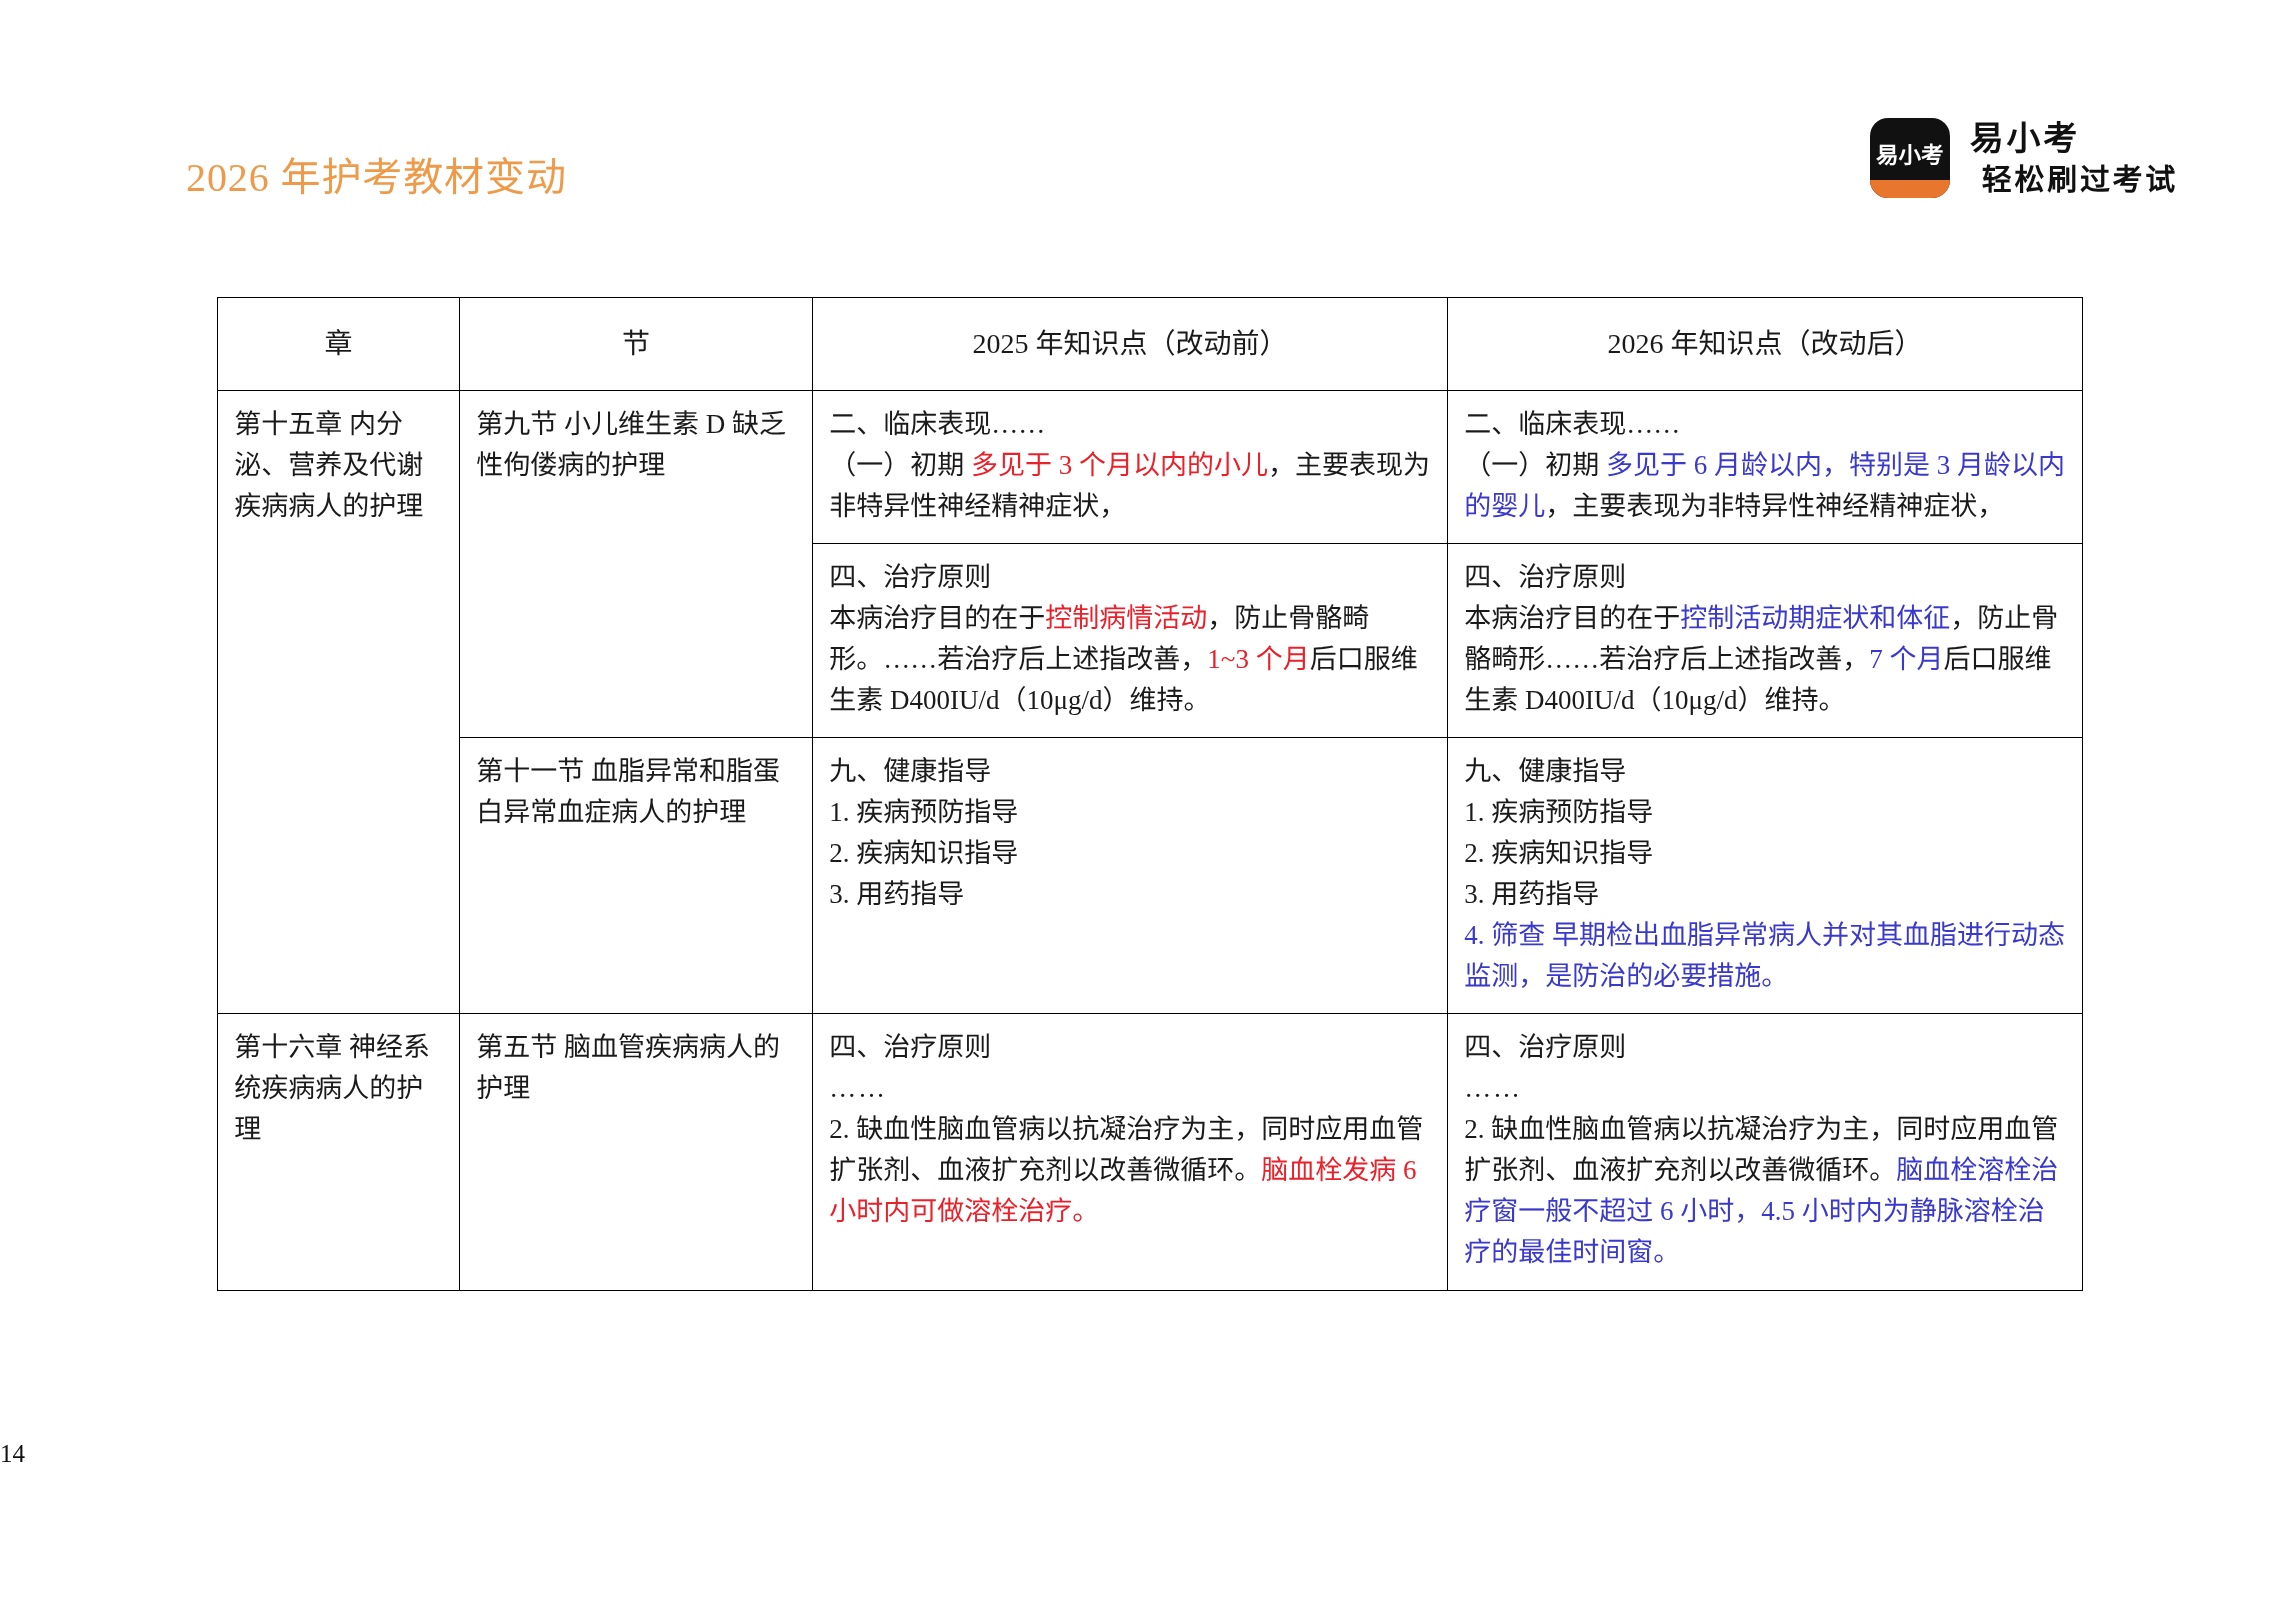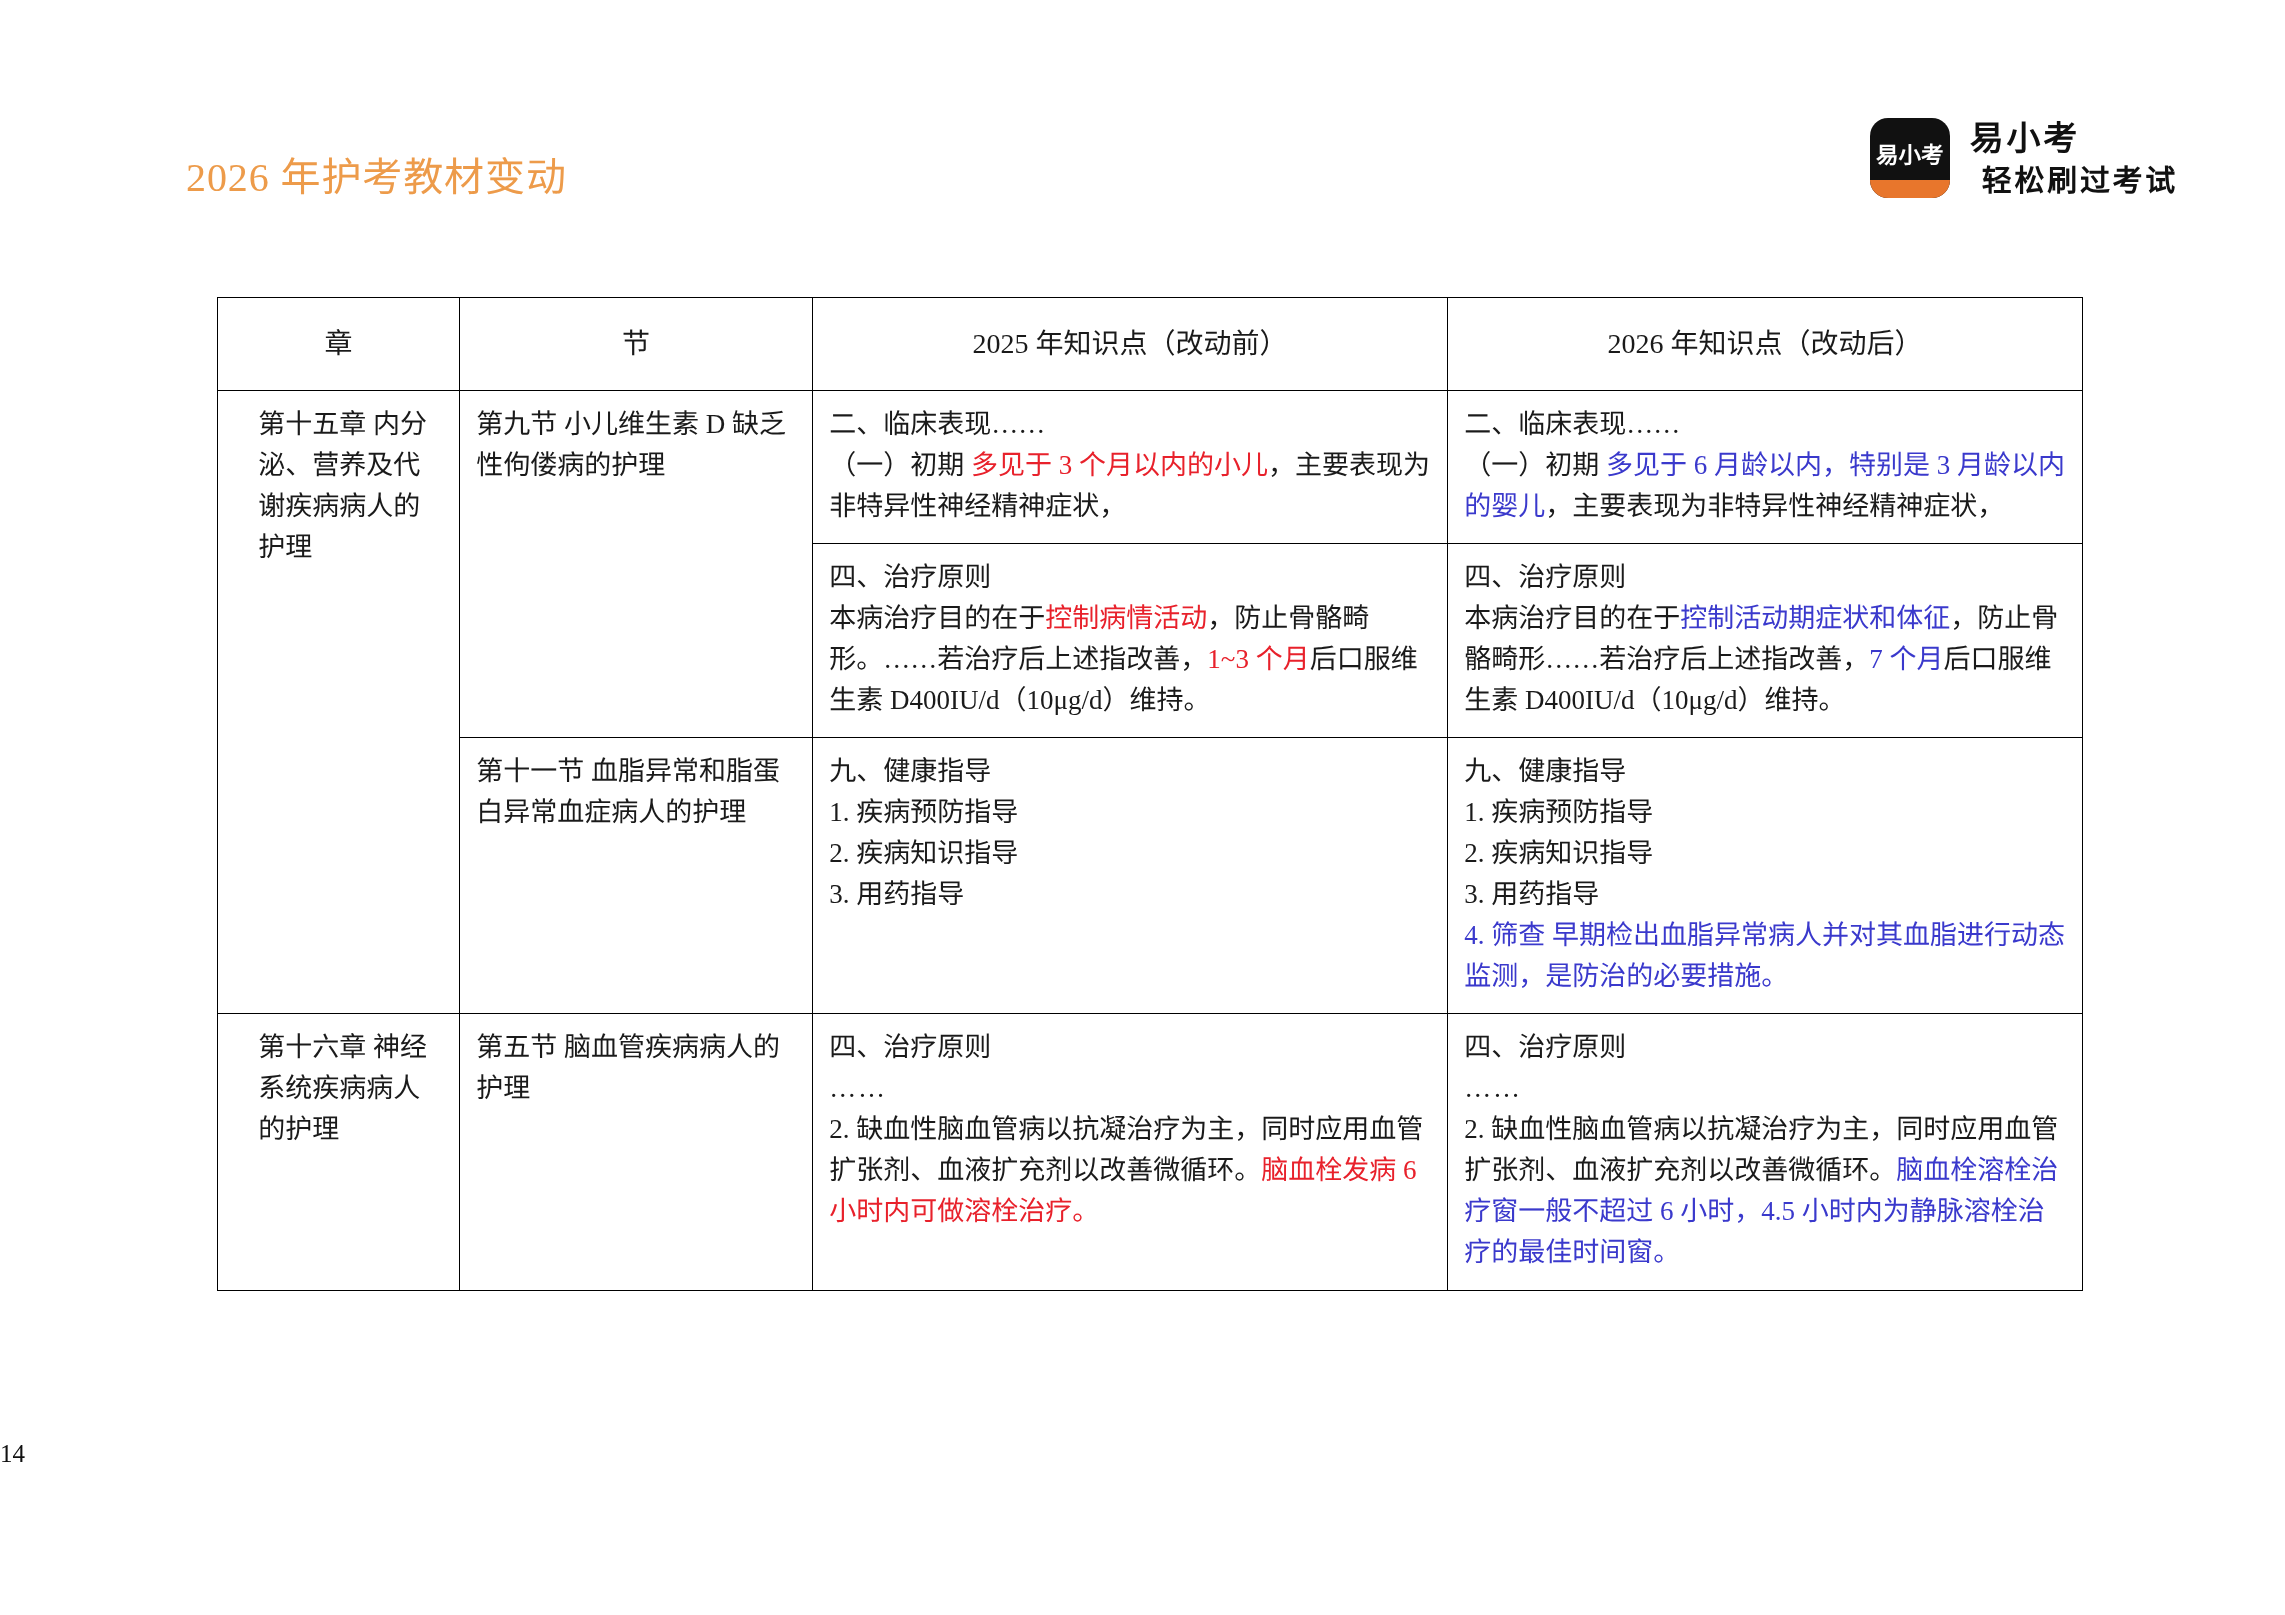--- a/index.html
+++ b/index.html
@@ -42,21 +42,21 @@
     color: #ED9B4A;
     font-family: "Liberation Serif", "DejaVu Serif", serif;
     white-space: nowrap;
   }
 
   .brand {
     position: absolute;
     right: 107px;
     top: -18px;
     display: flex;
-    align-items: flex-end;
+    align-items: center;
     gap: 20px;
   }
   .brand-mark {
     width: 80px;
     height: 80px;
     border-radius: 18px;
     background: #111111;
     position: relative;
     overflow: hidden;
     display: flex;
@@ -145,21 +145,20 @@
   col.c-section { width: 353px; }
   col.c-old     { width: 635px; }
   col.c-new     { width: 635px; }
 
   td.chapter-cell,
   td.section-cell {
     vertical-align: middle;
   }
   td.chapter-cell .cell-text {
     display: block;
-    margin-left: 24px;
   }
   td.section-cell {
     vertical-align: top;
   }
   .red  { color: #E8212B; }
   .blue { color: #3A39CC; }
 
   .ln { display: block; }
 
   .dots { letter-spacing: 1.8px; }

